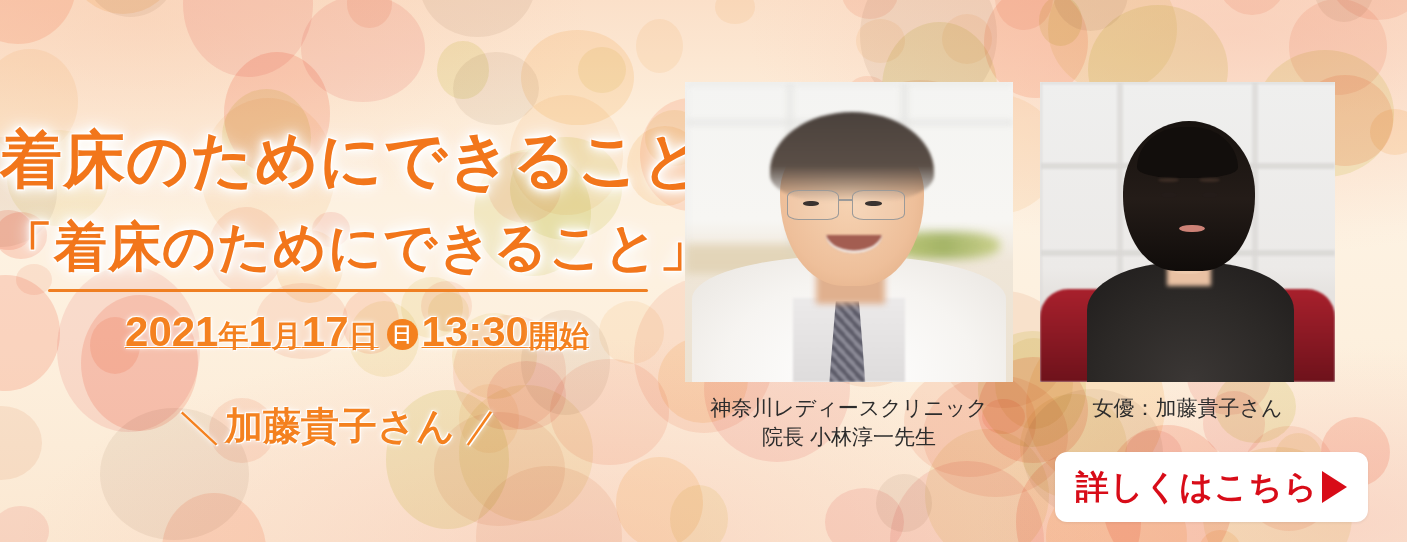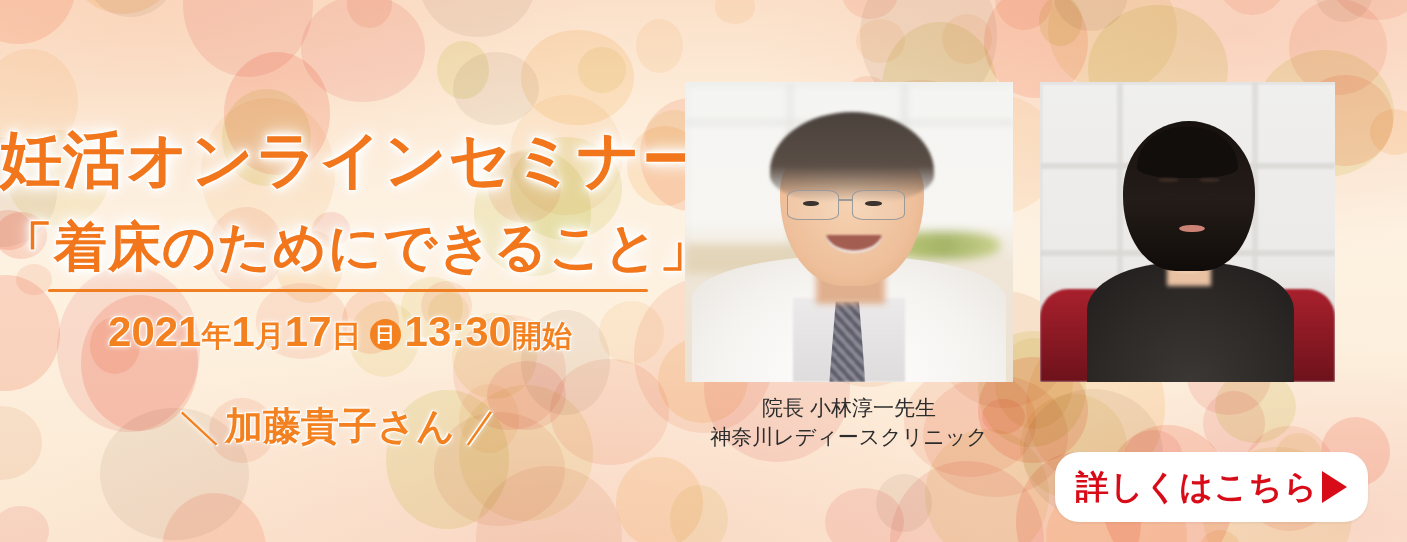--- a/index.html
+++ b/index.html
@@ -93,26 +93,27 @@
   #divider {
     position: absolute;
     left: 48px; top: 289px;
     width: 600px; height: 3px;
     background: #ef7f22;
     border-radius: 2px;
   }
 
   #datetime-row {
     position: absolute;
-    left: 0; top: 308px;
+    left: 17px; top: 308px;
     width: 680px;
     text-align: center;
     white-space: nowrap;
     color: #f4811f;
     text-shadow: 0 0 3px #fff, 0 0 6px #fff, 1px 1px 0 #fff, -1px -1px 0 #fff;
+    text-decoration: underline;
   }
   .dt-num { font-size: 42px; font-weight: 700; letter-spacing: 0px; vertical-align: baseline; }
   .dt-kanji { font-size: 30px; font-weight: 700; vertical-align: baseline; }
   #day-badge {
     display: inline-block;
     width: 31px; height: 31px;
     line-height: 31px;
     border-radius: 50%;
     background: #f4811f;
     color: #fff;
@@ -310,21 +311,21 @@
   }
   #caption-doctor  { left: 685px; top: 394px; width: 328px; text-align: center; }
   #caption-actress { left: 1040px; top: 394px; width: 295px; text-align: center; }
 
   
   #cta-button {
     position: absolute;
     left: 1055px; top: 452px;
     width: 313px; height: 70px;
     background: #ffffff;
-    border-radius: 24px;
+    border-radius: 12px;
     display: flex;
     align-items: center;
     justify-content: center;
     cursor: pointer;
     box-shadow: 0 1px 3px rgba(0,0,0,.07);
   }
   #cta-label {
     color: #d80c18;
     font-size: 33px;
     font-weight: 700;
@@ -480,21 +481,21 @@
       <span style="width: 56.6716px; height: 59.8761px; left: 1136.26px; top: 243.569px; background: rgba(242, 178, 178, 0.3);"></span>
       <span style="width: 46.2759px; height: 39.8288px; left: -14.5424px; top: 210.247px; background: rgba(246, 166, 150, 0.34);"></span>
       <span style="width: 45.9312px; height: 40.0351px; left: 703.383px; top: 278.292px; background: rgba(238, 206, 186, 0.32);"></span>
       <span style="width: 36.2094px; height: 31.3601px; left: 16.2736px; top: 263.556px; background: rgba(246, 196, 180, 0.32);"></span>
       <span style="width: 61.932px; height: 62.5659px; left: 827.28px; top: 237.835px; background: rgba(242, 178, 178, 0.3);"></span>
     </div>
 
   <div id="left-col">
 
 
-    <div id="title-line2" class="glowtext">妊活オンラインセミナー</div>
+    <div id="title-line2" class="glowtext">着床のためにできること</div>
 
     <div id="subtitle" class="glowtext">「着床のためにできること」</div>
 
     <div id="divider"></div>
 
     <div id="datetime-row">
       <span class="dt-num">2021</span><span class="dt-kanji">年</span><span class="dt-num">1</span><span class="dt-kanji">月</span><span class="dt-num">17</span><span class="dt-kanji">日</span><span id="day-badge">日</span><span class="dt-num">13:30</span><span class="dt-kanji">開始</span>
     </div>
 
     <div id="free-row">
@@ -535,23 +536,26 @@
       <div id="act-hair-front"></div>
       <div id="act-brow-l"></div>
       <div id="act-brow-r"></div>
       <div id="act-eye-l"></div>
       <div id="act-eye-r"></div>
       <div id="act-lips"></div>
     </div>
   </div>
 
   <div id="caption-doctor" class="caption">
+    <div>神奈川レディースクリニック</div>
     <div>院長 小林淳一先生</div>
-    <div>神奈川レディースクリニック</div>
   </div>
 
+  <div id="caption-actress" class="caption">
+    <div>女優：加藤貴子さん</div>
+  </div>
 
   <div id="cta-button">
     <span id="cta-label">詳しくはこちら</span>
     <span id="cta-arrow"></span>
   </div>
 
 </div>
 
 </body></html>

